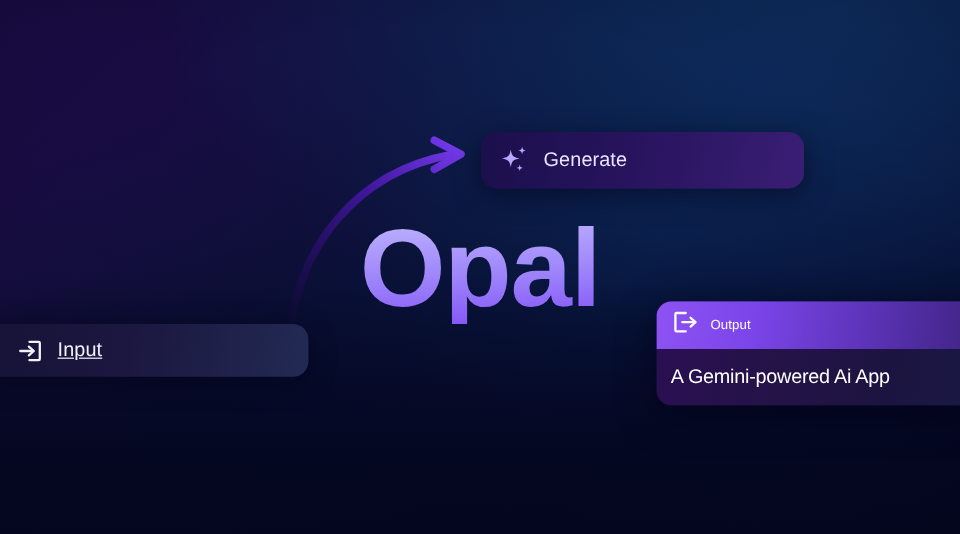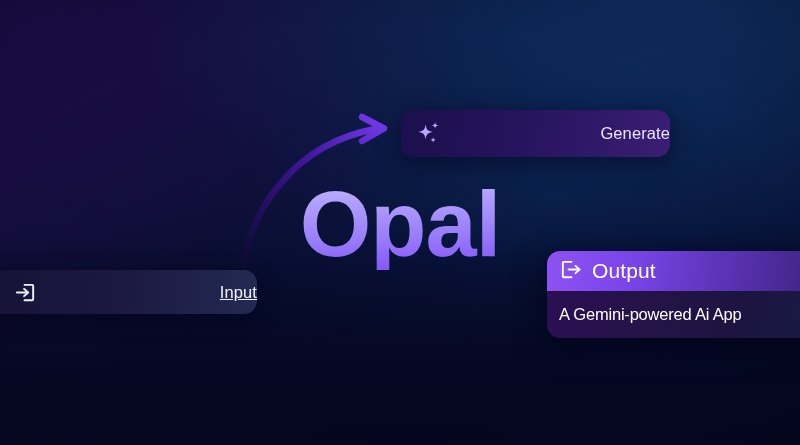--- a/index.html
+++ b/index.html
@@ -61,21 +61,20 @@
     -webkit-text-fill-color:transparent;
     user-select:none;
   }
 
   
   .pill {
     position:absolute;
     display:flex;
     align-items:center;
     border-radius:13px;
-    justify-content:space-between;
   }
   .pill .ico { display:flex; align-items:center; justify-content:center; flex:0 0 auto; }
   .pill .lbl { white-space:nowrap; }
 
   
   #generate-button {
     left:401px; top:110px;
     width:269px; height:47px;
     padding-left:15px;
     gap:11px;
@@ -117,21 +116,21 @@
   #output-header {
     height:40px;
     display:flex;
     align-items:center;
     gap:10px;
     padding-left:12px;
     background:linear-gradient(97deg, #8e52f2 0%, #7b45ea 30%, #5a32b4 68%, #3f2482 100%);
   }
   #output-header .lbl {
     color:#ffffff;
-    font-size:21px;
+    font-size:11px;
     letter-spacing:.1px;
   }
   #output-body {
     height:47px;
     display:flex;
     align-items:center;
     padding-left:12px;
     background:linear-gradient(97deg, #2a0f52 0%, #241347 40%, #1c1440 72%, #191a44 100%);
   }
   #output-body .lbl {

